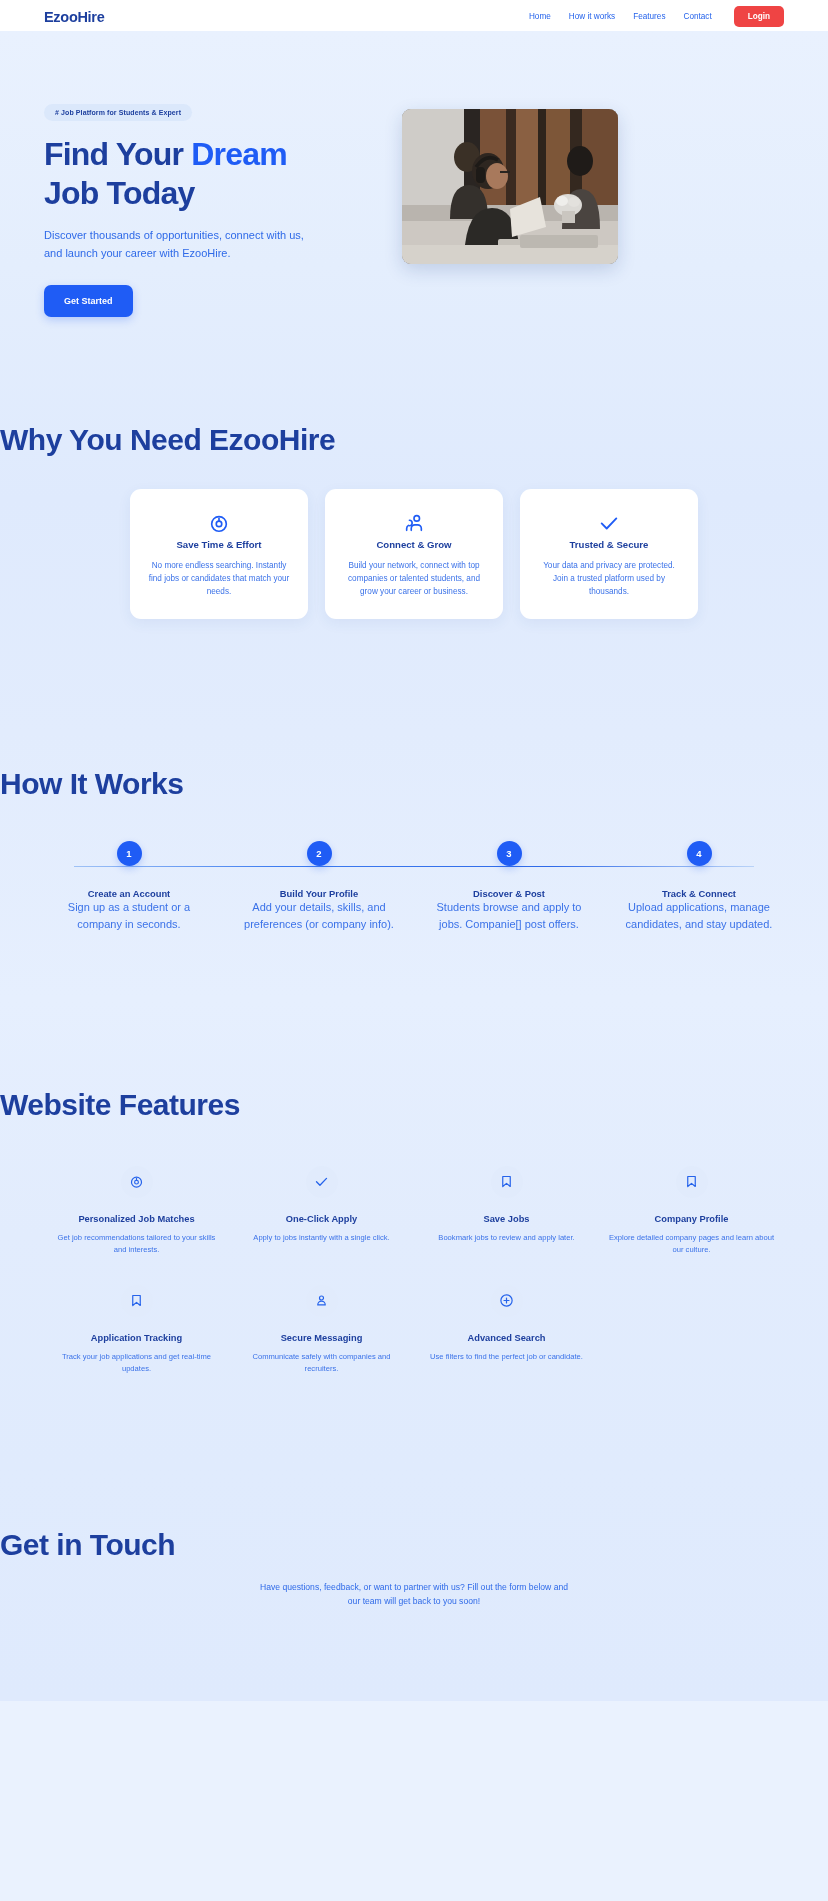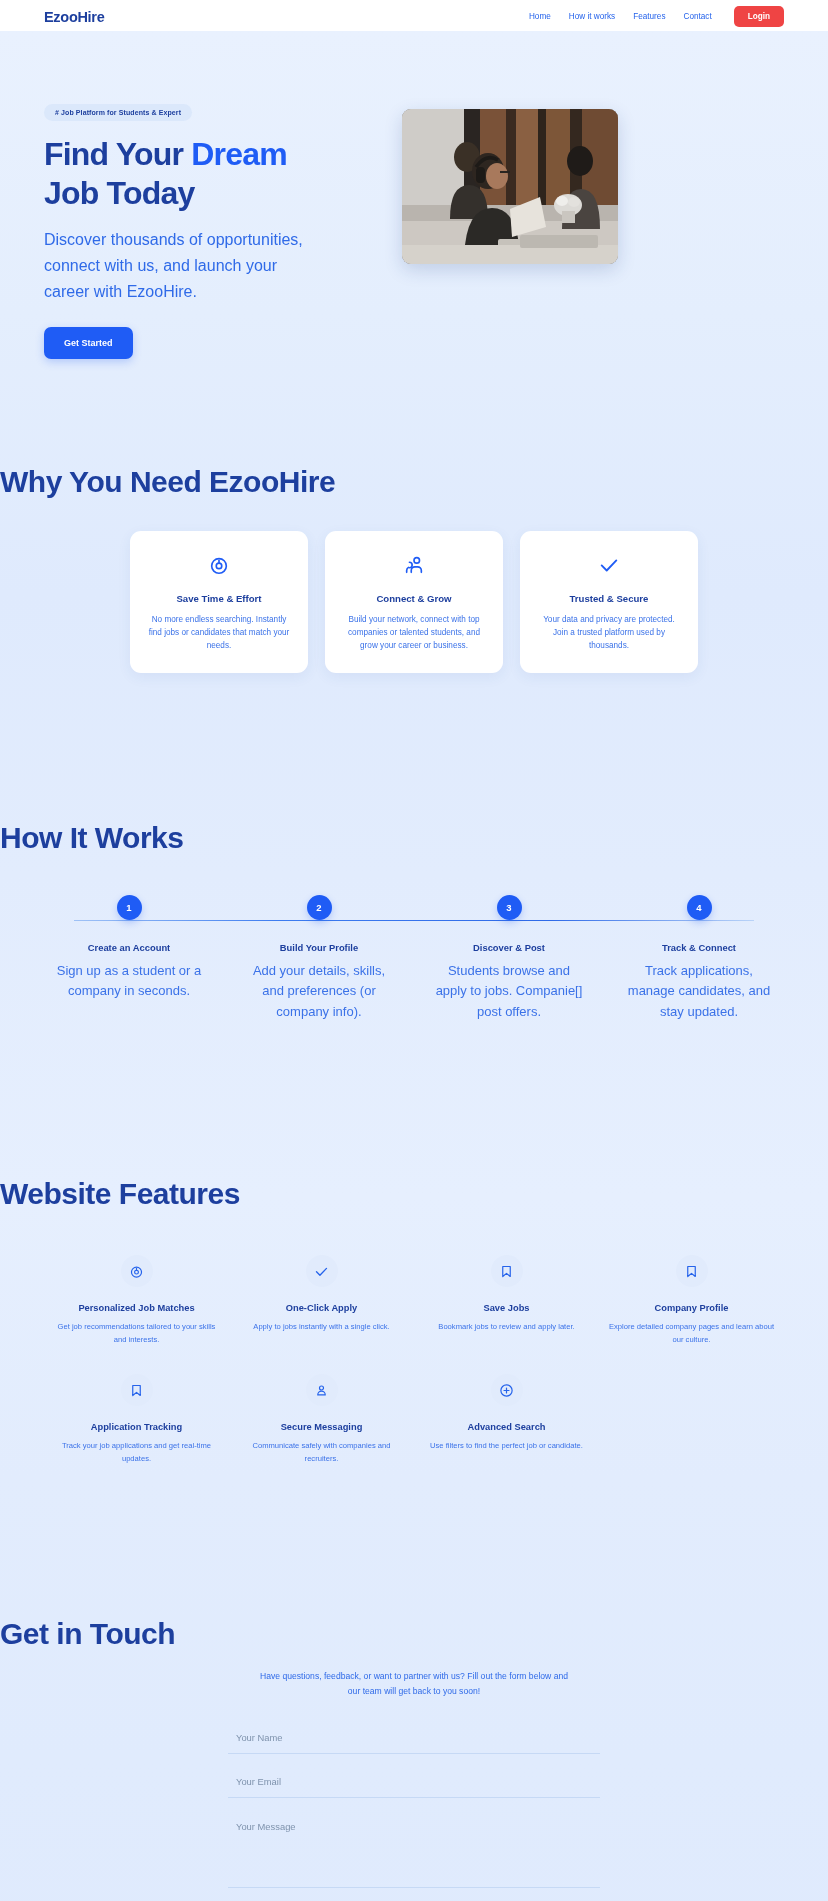--- a/index.html
+++ b/index.html
@@ -93,21 +93,21 @@
     margin-top: 14px;
     font-size: 32px;
     line-height: 1.22;
     font-weight: bold;
     color: #1d3f9e;
     letter-spacing: -0.8px;
   }
   .hero-title .accent { color: #1f5cf5; }
   .hero-sub {
     margin-top: 14px;
-    font-size: 16px;
+    font-size: 11px;
     line-height: 1.62;
     color: #2f6ae8;
     max-width: 278px;
   }
   .get-started {
     margin-top: 22px;
     display: inline-block;
     background: #1f5cf5;
     color: #fff;
     border: none;
@@ -158,21 +158,21 @@
   }
   .why-card.tall { }
   .why-icon {
     color: #1f5cf5;
     height: 24px;
     display: flex;
     align-items: center;
     justify-content: center;
   }
   .why-card-title {
-    margin-top: 16px;
+    margin-top: 4px;
     font-size: 9.6px;
     font-weight: bold;
     color: #1d3f9e;
   }
   .why-card-desc {
     margin-top: 9px;
     font-size: 8.2px;
     line-height: 1.62;
     color: #3b72e8;
   }
@@ -218,22 +218,22 @@
     height: 1.5px;
     background: linear-gradient(90deg,#9fc2f6,#3d7cf0 30%,#2f6ae8 70%,#b9d3f8);
   }
   .step-title {
     margin-top: 22px;
     font-size: 9.4px;
     font-weight: bold;
     color: #1d3f9e;
   }
   .step-desc {
-    margin-top: 8px;
-    font-size: 13px;
+    margin-top: 0;
+    font-size: 11px;
     line-height: 1.6;
     color: #3b72e8;
     padding: 0 10px;
   }
 
   
   .features-section { padding-top: 154px; }
   .features-grid {
     margin-top: 44px;
     padding: 0 44px;
@@ -448,21 +448,21 @@
 
         <div class="step-col">
           <div class="step-circle">3</div>
           <div class="step-title">Discover &amp; Post</div>
           <div class="step-desc">Students browse and apply to jobs. Companie[] post offers.</div>
         </div>
 
         <div class="step-col">
           <div class="step-circle">4</div>
           <div class="step-title">Track &amp; Connect</div>
-          <div class="step-desc">Track applications, manage candidates, and stay updated.</div>
+          <div class="step-desc">Upload applications, manage candidates, and stay updated.</div>
         </div>
 
       </div>
     </div>
   </div>
 
   <div class="features-section">
     <div class="section-title">Website Features</div>
     <div class="features-grid">
 
@@ -540,23 +540,15 @@
         <div class="feature-desc">Use filters to find the perfect job or candidate.</div>
       </div>
 
 
     </div>
   </div>
 
   <div class="contact-section">
     <div class="section-title">Get in Touch</div>
     <div class="contact-sub">Have questions, feedback, or want to partner with us? Fill out the form below and our team will get back to you soon!</div>
-    <div class="contact-form">
-      <input class="field" type="text" placeholder="Your Name" style="">
-      <div class="field-gap"></div>
-      <input class="field" type="email" placeholder="Your Email" style="">
-      <div class="field-gap"></div>
-      <textarea class="field msg" placeholder="Your Message" style=""></textarea>
-      <button class="send-btn">Send Message</button>
-    </div>
   </div>
 
 </div>
 
 </body></html>

